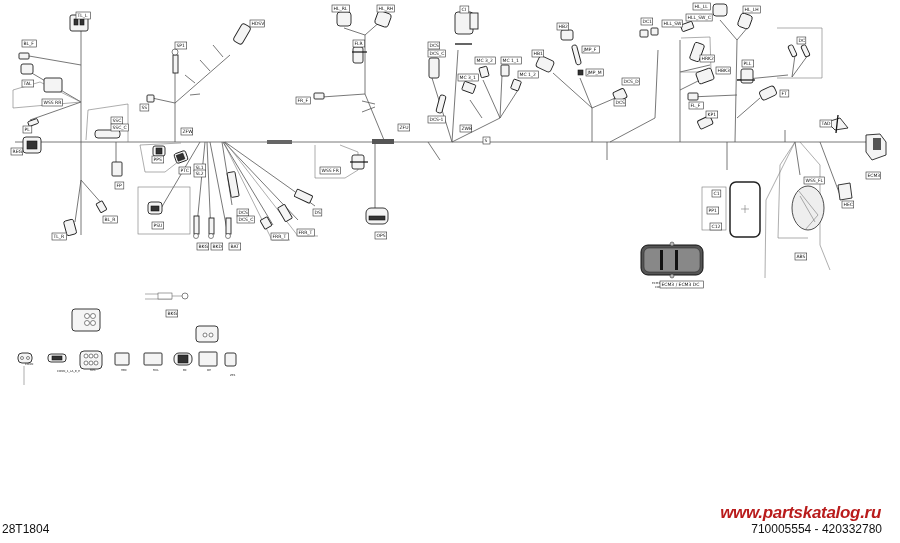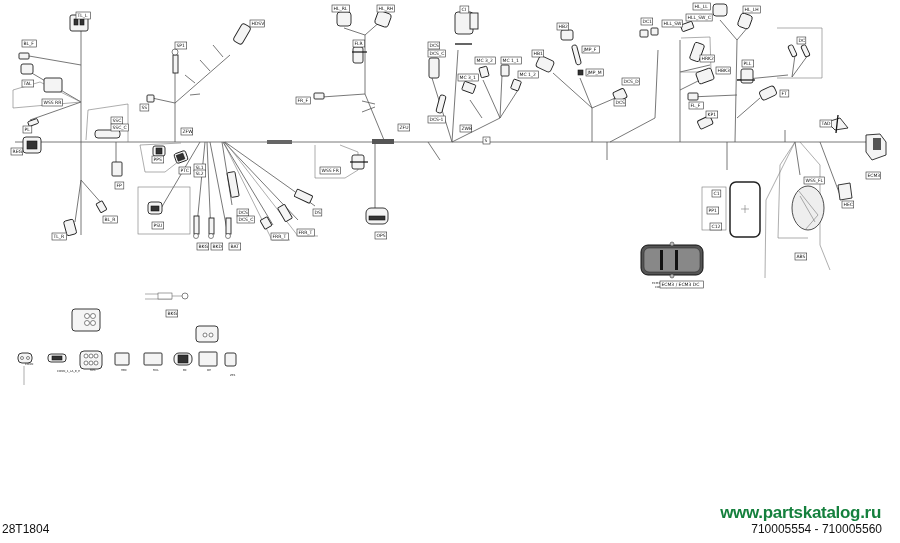--- a/index.html
+++ b/index.html
@@ -8,21 +8,21 @@
   .w{stroke:#555;stroke-width:0.8;fill:none;}
   .thin{stroke:#777;stroke-width:0.6;fill:none;}
   .conn{fill:#f4f4f4;stroke:#222;stroke-width:0.9;}
   .dark{fill:#333;stroke:#111;stroke-width:0.6;}
   .lbl{font-family:"DejaVu Sans",sans-serif;font-size:4.5px;fill:#111;}
   .lblbox{fill:#fff;stroke:#333;stroke-width:0.6;}
   .cir{fill:#fff;stroke:#333;stroke-width:0.6;}
   .tiny{font-family:"DejaVu Sans",sans-serif;font-size:2.8px;fill:#222;}
   .footer-left{position:absolute;left:2px;top:522px;font-family:"Liberation Sans",sans-serif;font-size:12px;color:#111;text-align:right;}
   .footer-right{position:absolute;right:18px;top:522px;font-family:"Liberation Sans",sans-serif;font-size:12px;color:#111;}
-  .watermark{position:absolute;right:19px;top:503px;font-family:"Liberation Sans",sans-serif;font-weight:bold;font-size:17px;color:#15803d;letter-spacing:-0.3px;margin-left:11px;}
+  .watermark{position:absolute;right:19px;top:503px;font-family:"Liberation Sans",sans-serif;font-weight:bold;font-style:italic;font-size:17px;color:#b91c1c;letter-spacing:-0.3px;margin-left:11px;}
 </style>
 </head>
 <body>
 
 <svg width="900" height="543" viewBox="0 0 900 543" xmlns="http://www.w3.org/2000/svg">
 
   <g>
     <line class="w" x1="15" y1="142" x2="870" y2="142"></line>
     <line class="w" x1="81" y1="30" x2="81" y2="235"></line>
     <rect x="267" y="140" width="25" height="4" fill="#666"></rect>
@@ -558,13 +558,13 @@
       <text class="tiny" x="121" y="371">HBC</text>
       <text class="tiny" x="153" y="371">MCL</text>
       <text class="tiny" x="183" y="371">BC</text>
       <text class="tiny" x="207" y="371">DE</text>
       <text class="tiny" x="230" y="376">ZE1</text>
     </g>
 </svg>
 
 <div class="watermark">www.partskatalog.ru</div>
 <div class="footer-left">28T1804</div>
-<div class="footer-right">710005554 - 710005560</div>
+<div class="footer-right">710005554 - 420332780</div>
 
 </body></html>

